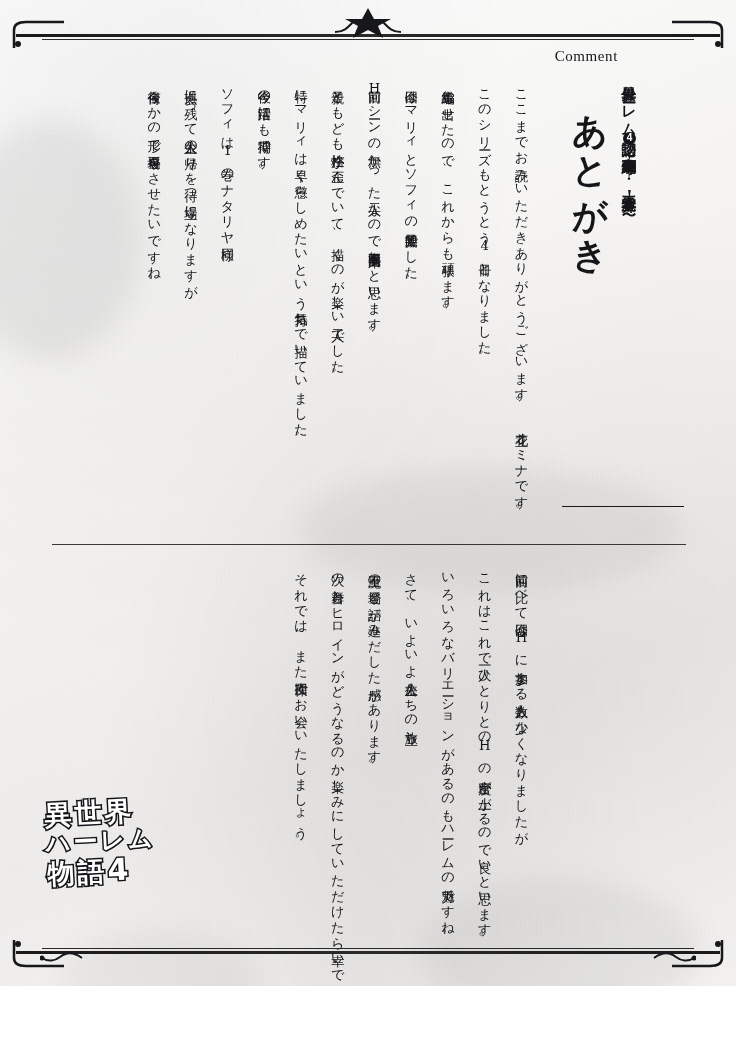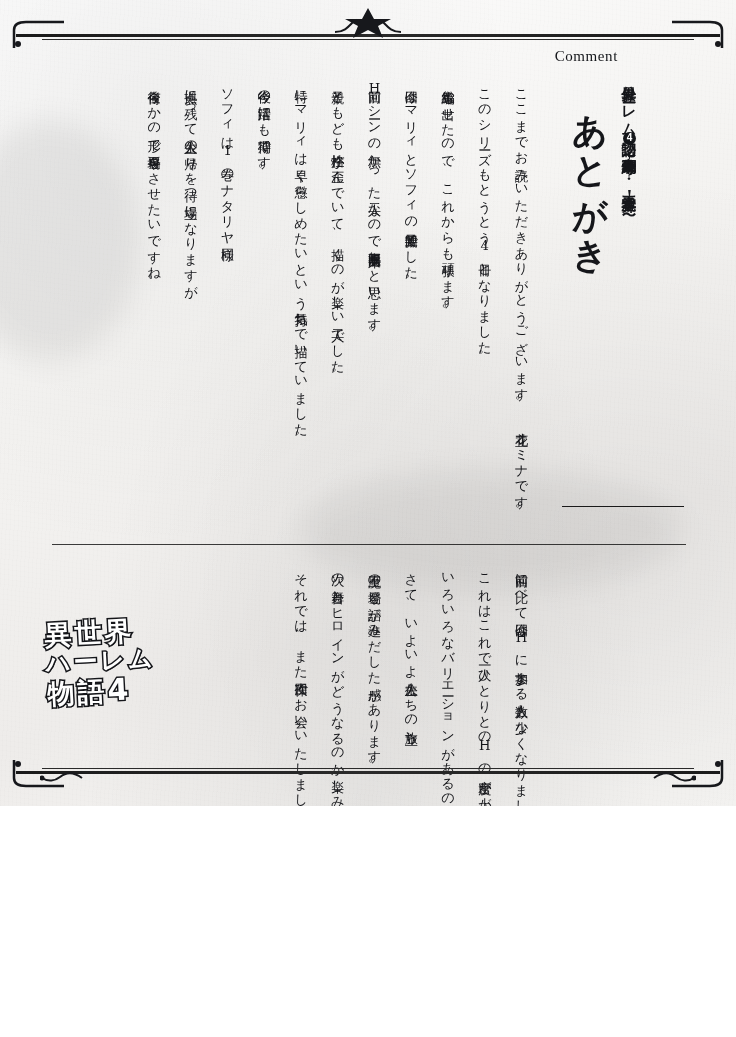--- a/index.html
+++ b/index.html
@@ -9,21 +9,21 @@
   }
   body {
     width: 736px;
     height: 1037px;
     overflow: hidden;
     font-family: "Liberation Serif", serif;
   }
   .page {
     position: relative;
     width: 736px;
-    height: 806px;
+    height: 986px;
     background:
       radial-gradient(ellipse at 20% 15%, rgba(0,0,0,0.045), rgba(0,0,0,0) 45%),
       radial-gradient(ellipse at 85% 70%, rgba(0,0,0,0.05), rgba(0,0,0,0) 50%),
       radial-gradient(ellipse at 50% 100%, rgba(0,0,0,0.06), rgba(0,0,0,0) 55%),
       linear-gradient(160deg, #fdfdfd 0%, #f4f3f1 40%, #eeecea 70%, #f7f6f4 100%);
     overflow: hidden;
   }
   
   .grain {
     position: absolute;

